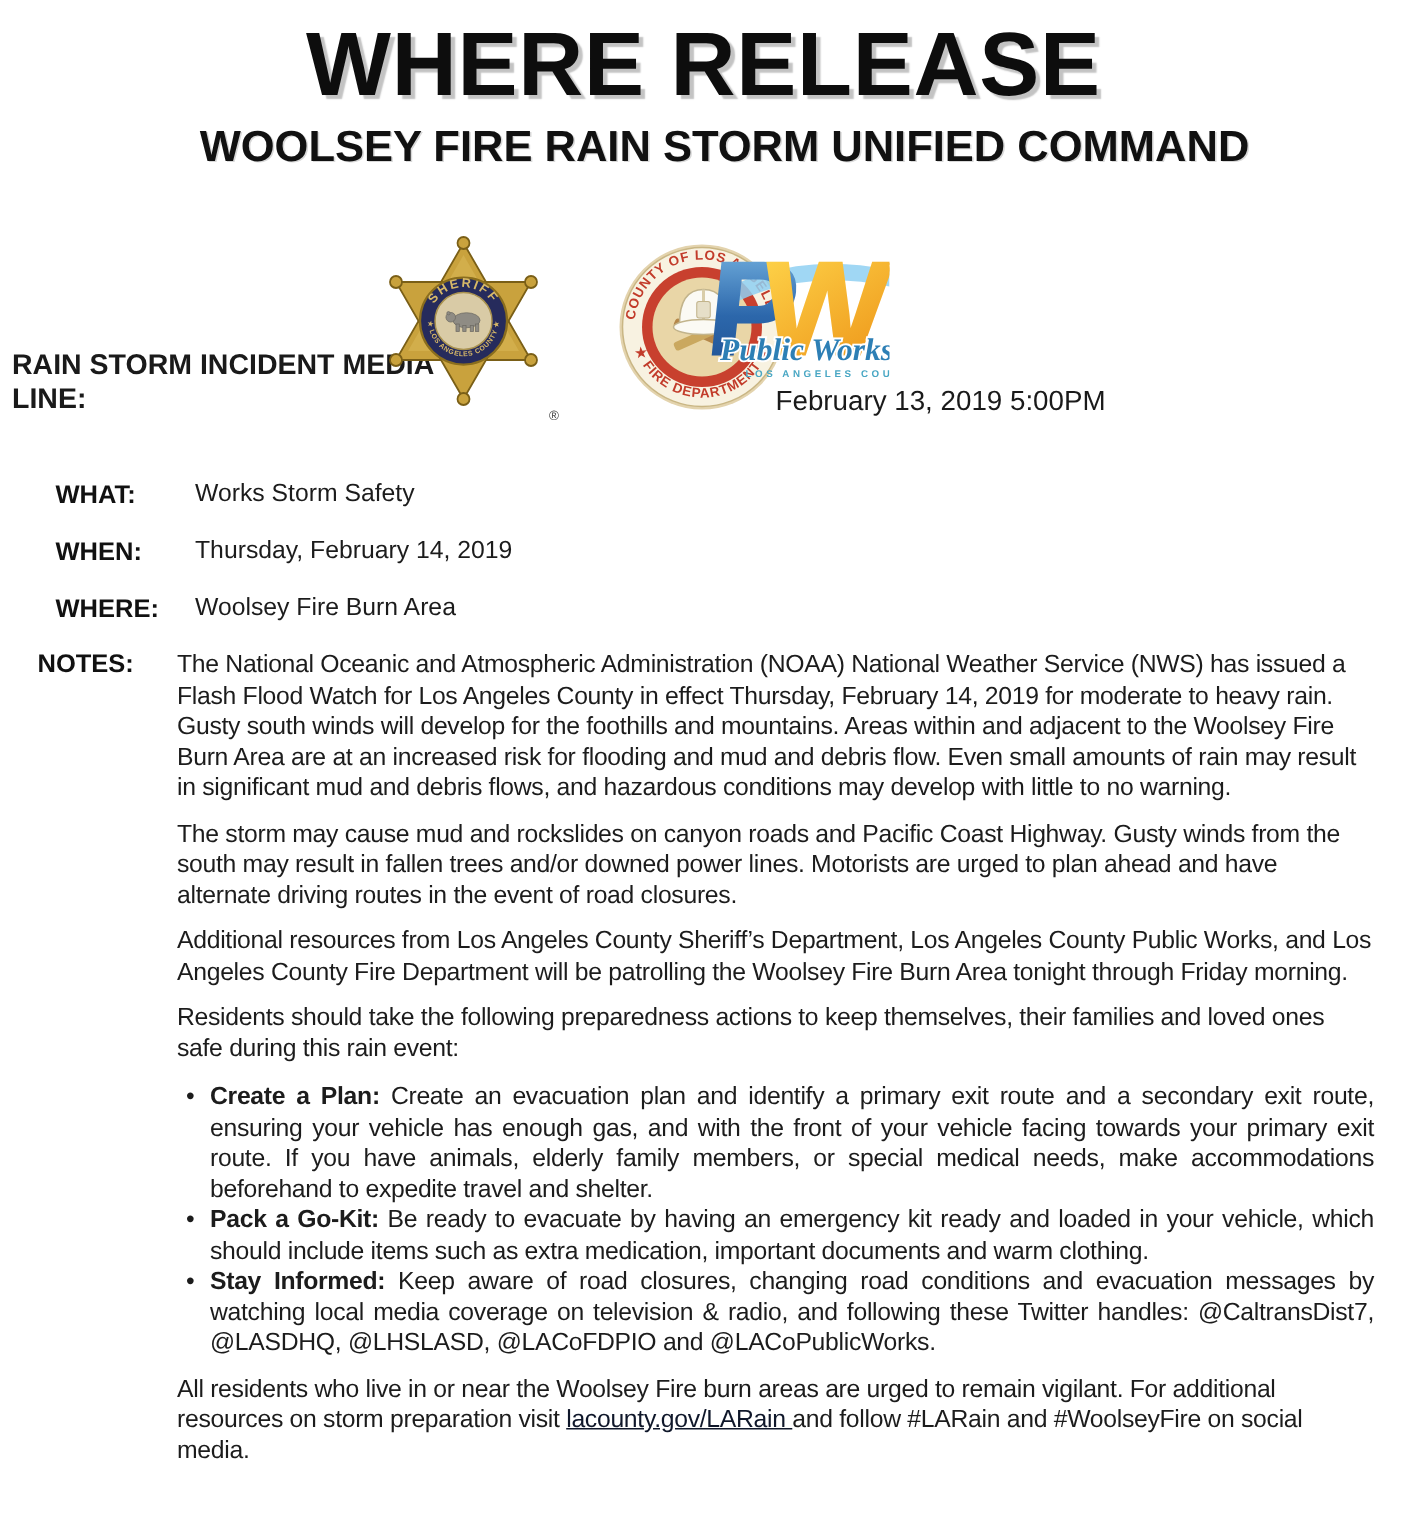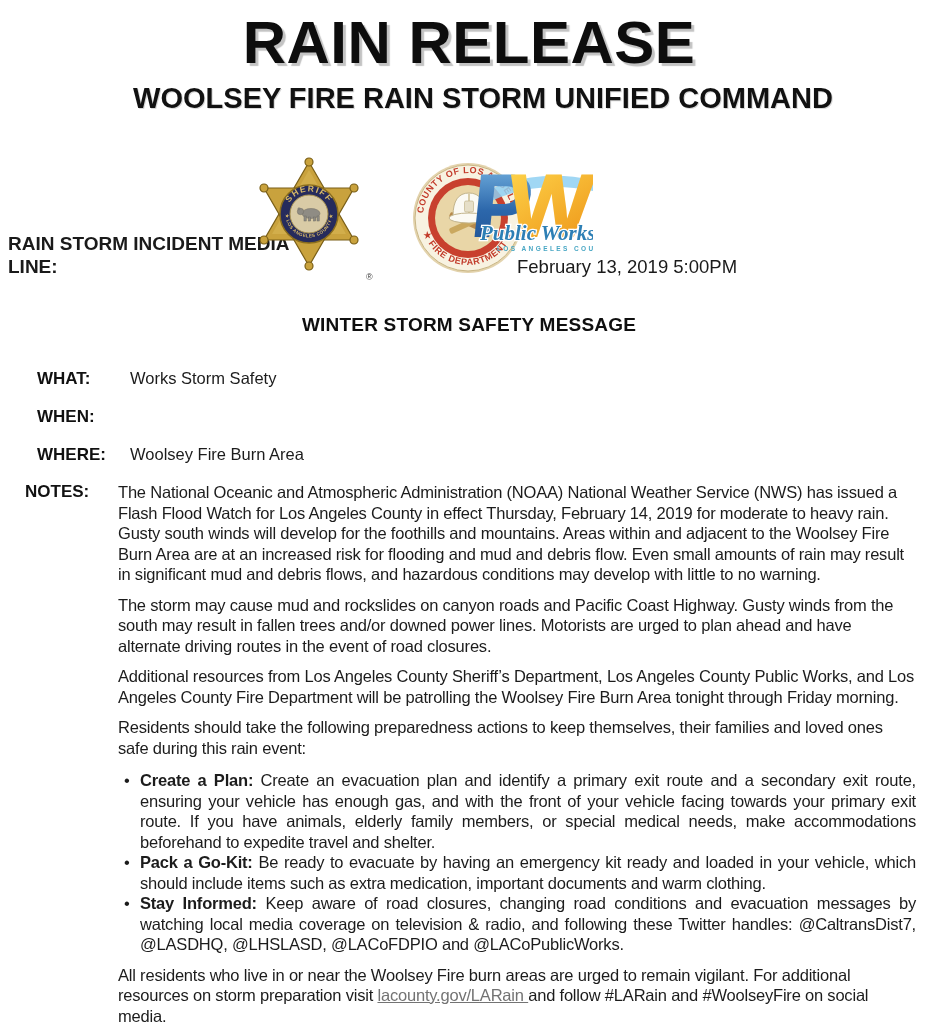--- a/index.html
+++ b/index.html
@@ -61,21 +61,21 @@
   .closing { margin-top:2px; }
   .doc-link { text-decoration:underline; color:#2e7da3; cursor:pointer; }
   svg text { font-family:"Liberation Sans", sans-serif; }
   .script-text { font-family:"Liberation Serif", serif; font-style:italic; font-weight:bold; }
 </style>
 </head>
 <body>
 
 <div class="page">
 
-  <div class="title">RAIN RELEASE</div>
+  <div class="title">WHERE RELEASE</div>
   <div class="subtitle">WOOLSEY FIRE RAIN STORM UNIFIED COMMAND</div>
 
   <div class="logo-band">
 
     <div class="media-line">RAIN STORM INCIDENT MEDIA LINE:</div>
 
     <svg class="sheriff-logo" width="112" height="118" viewBox="0 0 112 118">
       <g stroke="#7a5f17" stroke-width="1.2" fill="#c9a23d">
         <polygon points="56,6 101,84 11,84"></polygon>
         <polygon points="56,110 11,32 101,32"></polygon>
@@ -155,29 +155,29 @@
       </g>
       <text class="script-text" x="13" y="74" font-size="21" fill="#2d7fb5" style="paint-order:stroke; stroke:#ffffff; stroke-width:2.5">Public Works</text>
       <text x="30" y="85" font-size="6.5" letter-spacing="2.4" fill="#49a7c4" font-weight="bold">LOS ANGELES COUNTY</text>
     </svg>
 
     <div class="release-block">
       <div class="release-value">February 13, 2019 5:00PM</div>
     </div>
   </div>
 
-  <div class="message-title">WINTER STORM SAFETY MESSAGE</div>
 
   <div class="facts">
     <div class="fact-row">
       <div class="fact-label">WHAT:</div>
       <div class="fact-value">Works Storm Safety</div>
     </div>
     <div class="fact-row">
       <div class="fact-label">WHEN:</div>
+      <div class="fact-value">Thursday, February 14, 2019</div>
     </div>
     <div class="fact-row">
       <div class="fact-label">WHERE:</div>
       <div class="fact-value">Woolsey Fire Burn Area</div>
     </div>
   </div>
 
   <div class="notes-row">
     <div class="notes-label">NOTES:</div>
     <div class="notes-content">
@@ -192,18 +192,18 @@
         </li>
         <li class="bullet-item">
           <span class="bullet-lead">Pack a Go-Kit:</span><span> Be ready to evacuate by having an emergency kit ready and loaded in your vehicle, which should include items such as extra medication, important documents and warm clothing.</span>
         </li>
         <li class="bullet-item">
           <span class="bullet-lead">Stay Informed:</span><span> Keep aware of road closures, changing road conditions and evacuation messages by watching local media coverage on television &amp; radio, and following these Twitter handles: @CaltransDist7, @LASDHQ, @LHSLASD, @LACoFDPIO and @LACoPublicWorks.</span>
         </li>
       </ul>
 
       <p class="closing">
-        <span>All residents who live in or near the Woolsey Fire burn areas are urged to remain vigilant. For additional resources on storm preparation visit </span><a class="doc-link" style="color: #737373;">lacounty.gov/LARain </a><span>and follow #LARain and #WoolseyFire on social media.</span>
+        <span>All residents who live in or near the Woolsey Fire burn areas are urged to remain vigilant. For additional resources on storm preparation visit </span><a class="doc-link" style="color: #0f172a;">lacounty.gov/LARain </a><span>and follow #LARain and #WoolseyFire on social media.</span>
       </p>
     </div>
   </div>
 
 </div>
 
 </body></html>

